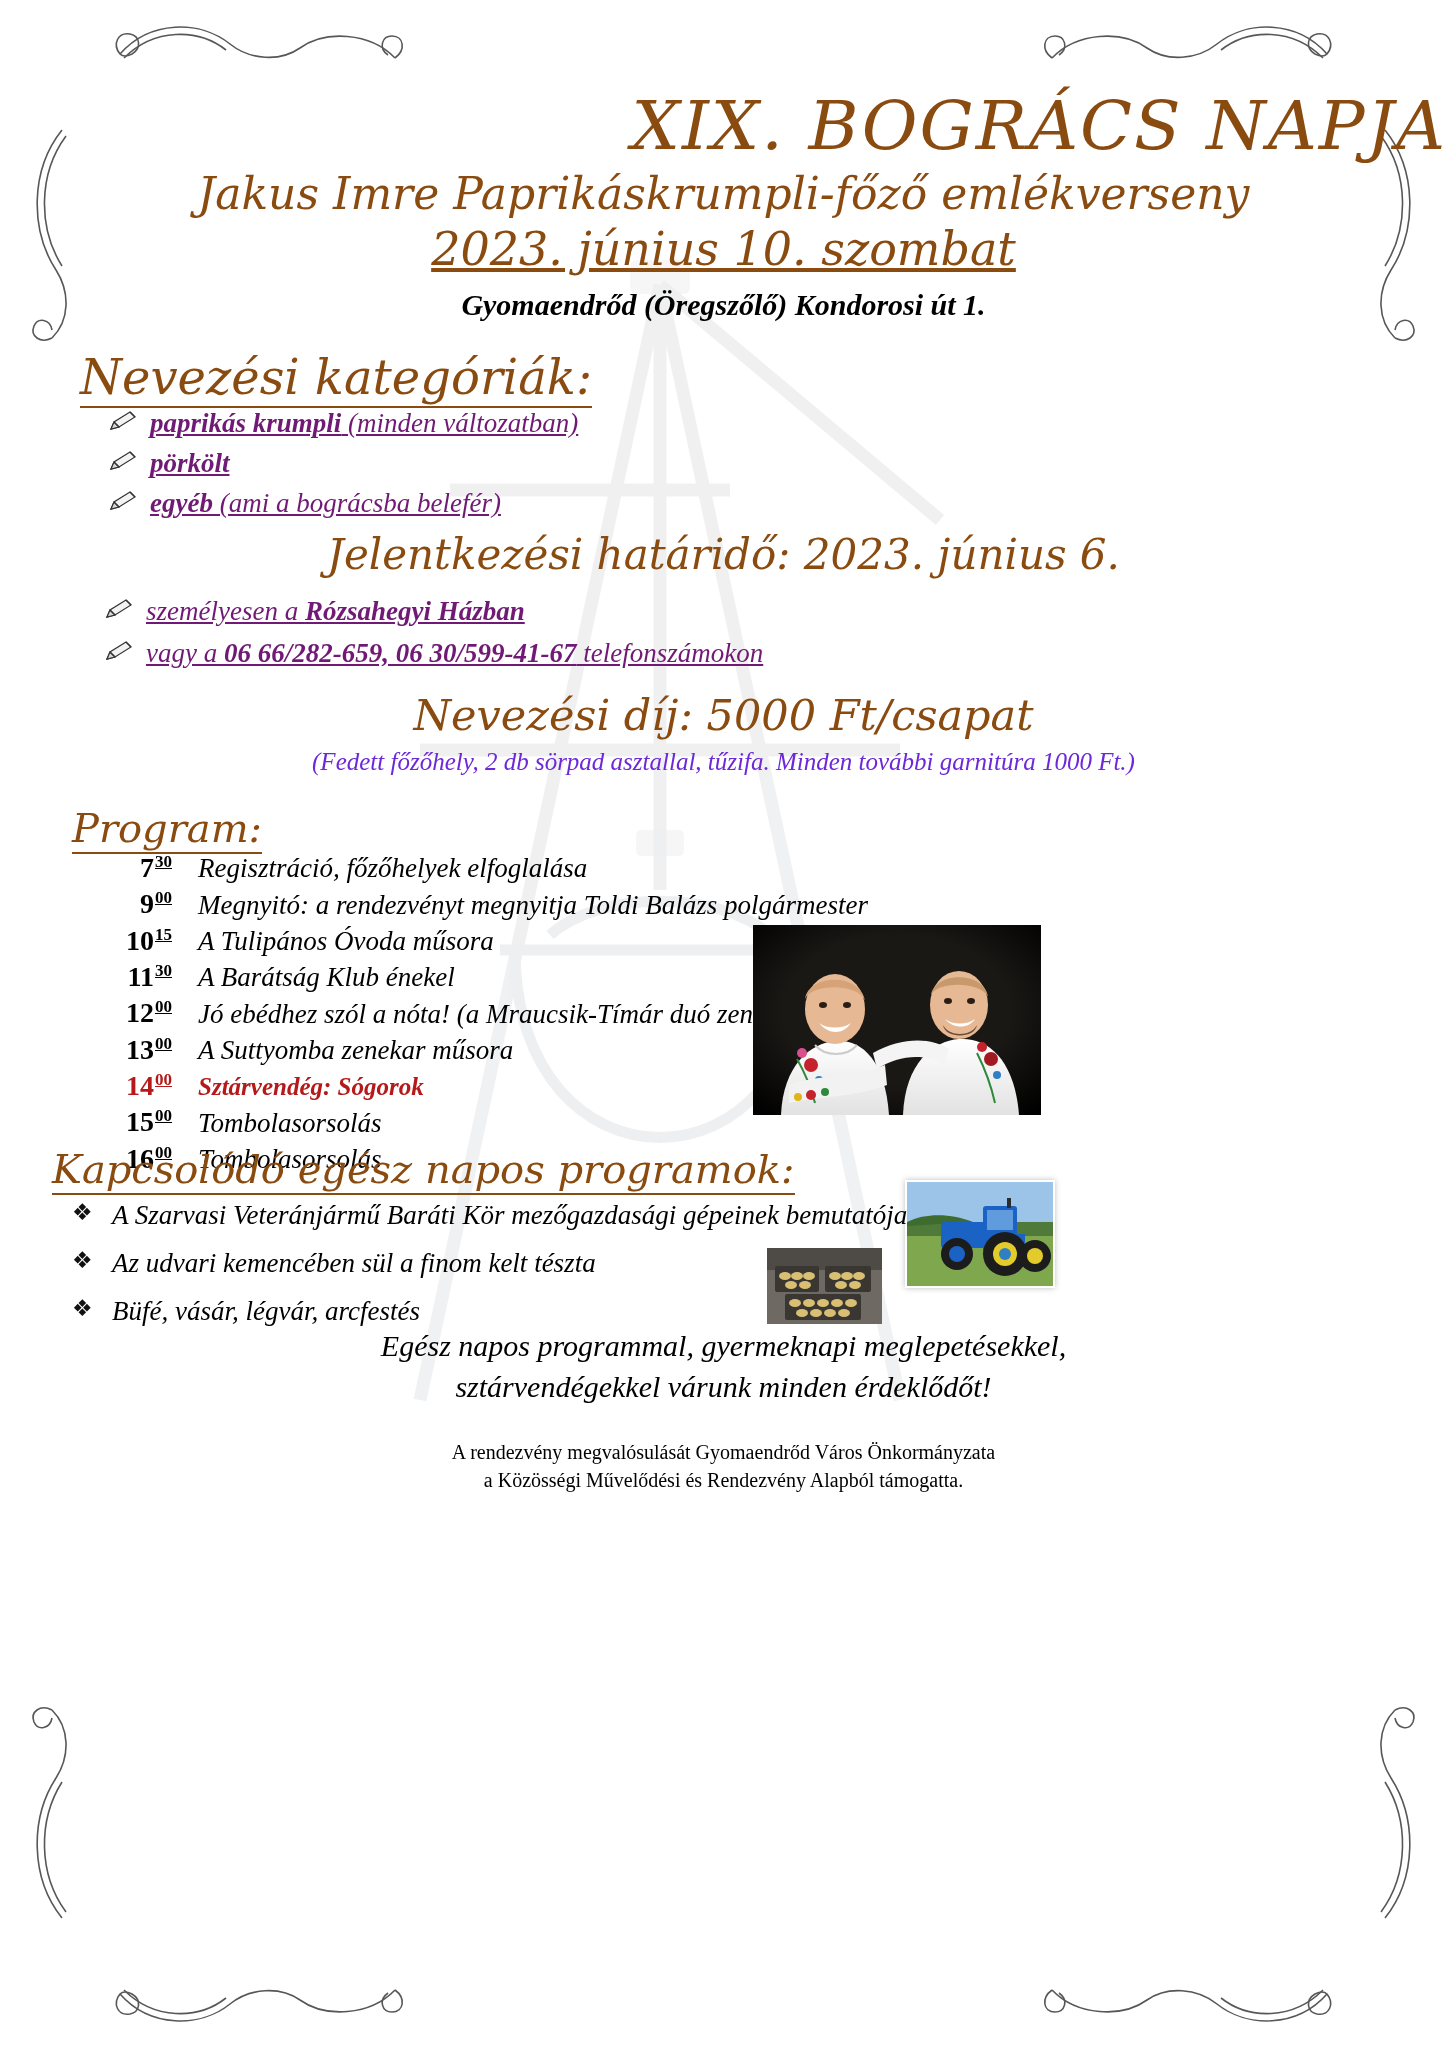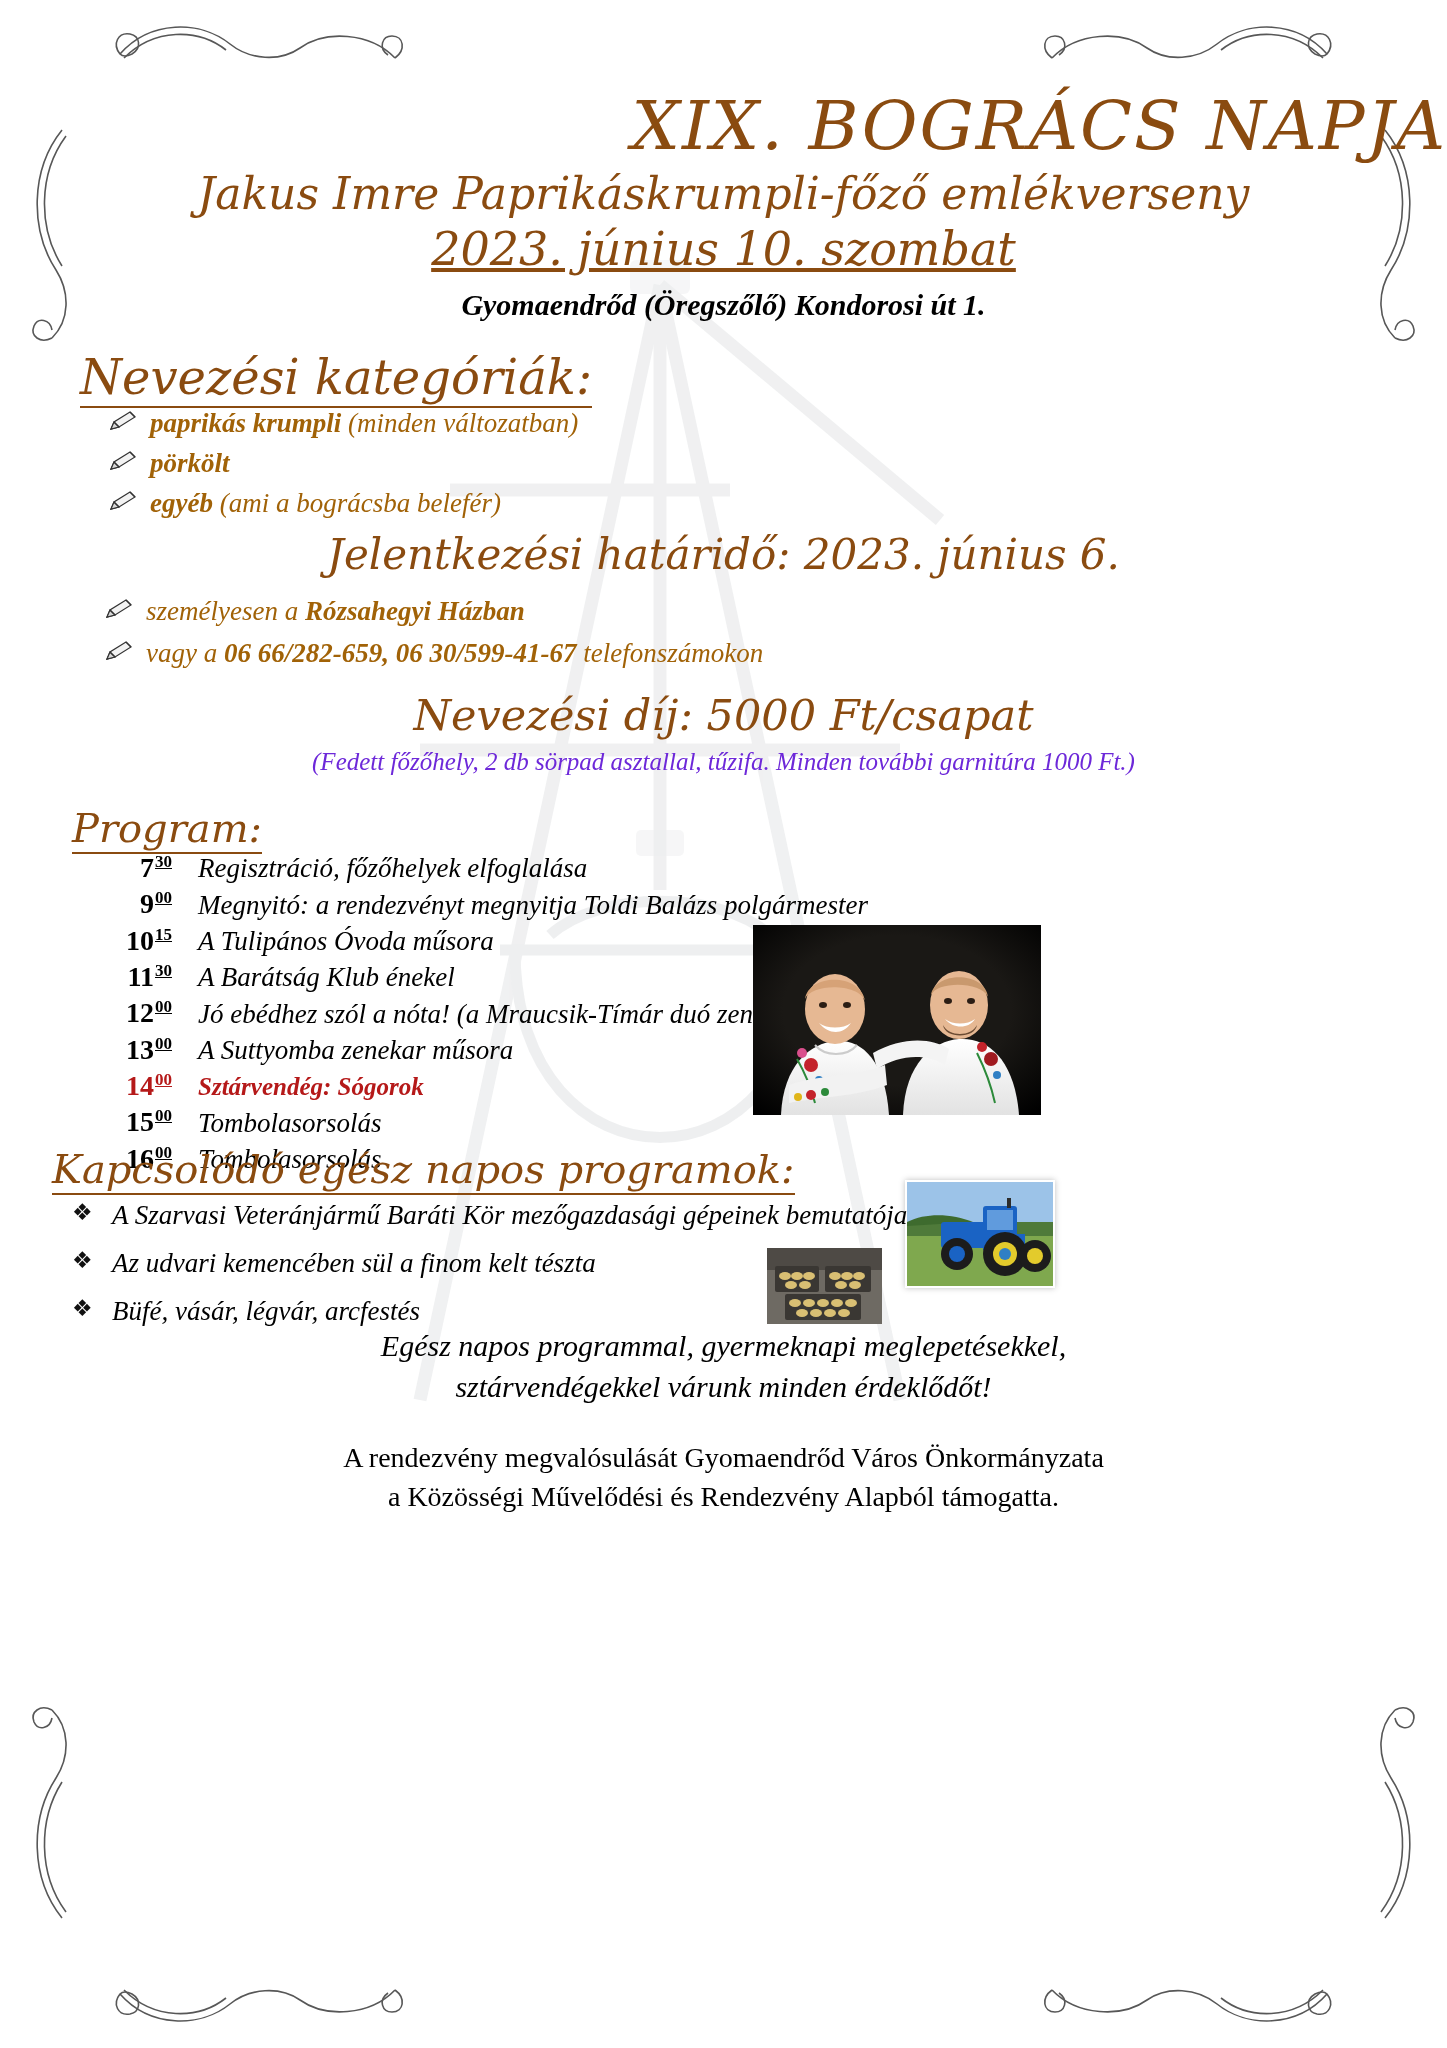--- a/index.html
+++ b/index.html
@@ -81,22 +81,23 @@
   }
   #fee-note{
     position:absolute;left:0;right:0;top:748px;text-align:center;
     font-style:italic;font-size:25px;color:#6d28d9;
   }
 
   
   ul.pencil{list-style:none;margin:0;padding:0;position:absolute;}
   ul.pencil li{
     position:relative;padding-left:42px;margin:0 0 4px 0;
-    font-size:26px;font-style:italic;line-height:1.30;color:#a16207;
+    font-size:26px;font-style:italic;line-height:1.30;color:#701a75;
     white-space:nowrap;
+    text-decoration:underline;
   }
   ul.pencil li .pencil-icon{
     position:absolute;left:0;top:4px;width:30px;height:22px;
   }
   .lead{font-weight:700;font-style:italic;}
 
   #cat-list{left:108px;top:406px;}
   #cat-list li{font-size:27px;margin-bottom:5px;}
   #reg-list{left:104px;top:594px;}
   #reg-list li{font-size:27px;margin-bottom:7px;}
@@ -134,21 +135,21 @@
     font-style:normal;
   }
 
   
   #closing{
     position:absolute;left:0;right:0;top:1325px;text-align:center;
     font-size:30px;font-style:italic;line-height:1.38;
   }
   #sponsor{
     position:absolute;left:0;right:0;top:1438px;text-align:center;
-    font-size:28px;font-style:normal;line-height:1.4;
+    font-size:20px;font-style:normal;line-height:1.4;
   }
 
   
   .photo{position:absolute;overflow:hidden;}
   #photo-duo{left:753px;top:925px;width:288px;height:190px;background:#100f0d;}
   #photo-tractor{left:905px;top:1180px;width:146px;height:104px;
       border:2px solid #fff;box-shadow:0 0 6px rgba(0,0,0,.25);}
   #photo-bread{left:767px;top:1248px;width:115px;height:76px;}
 </style>
 </head>

